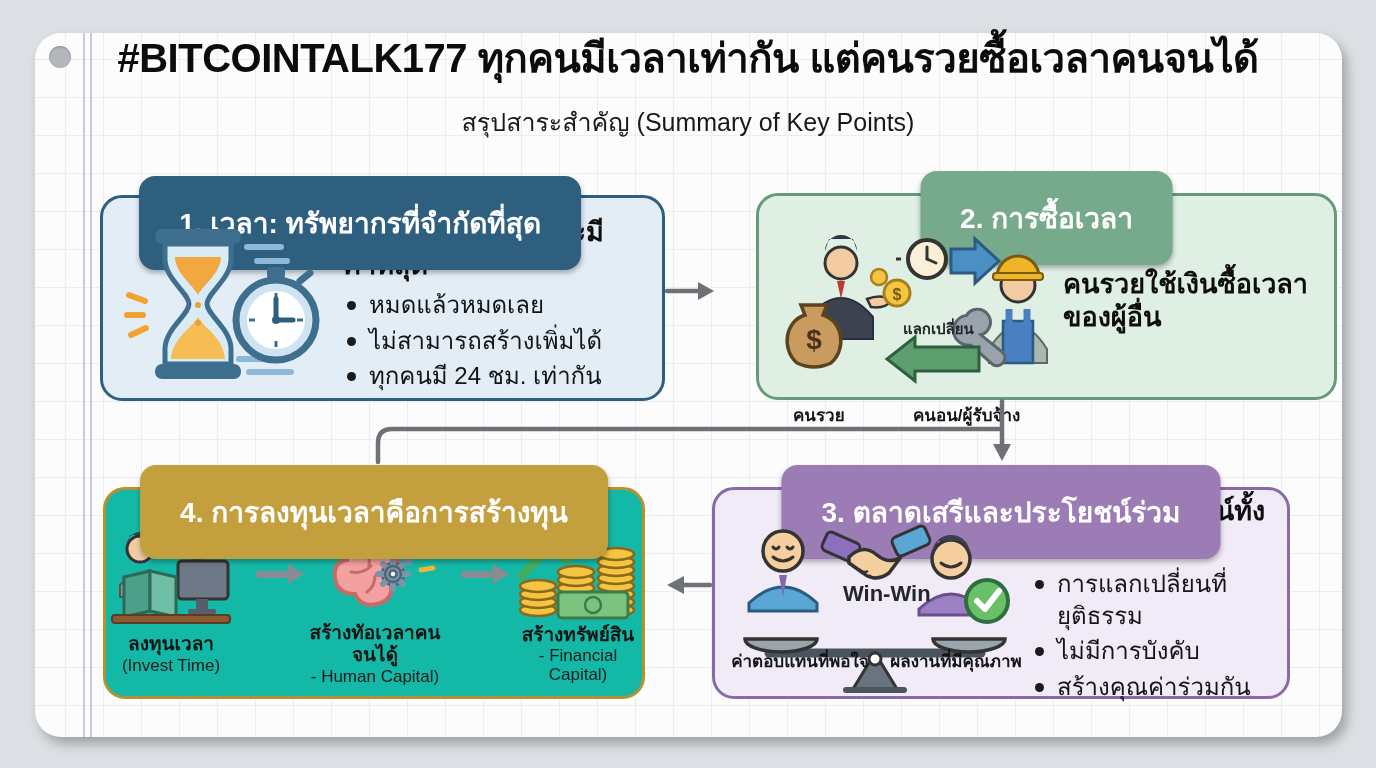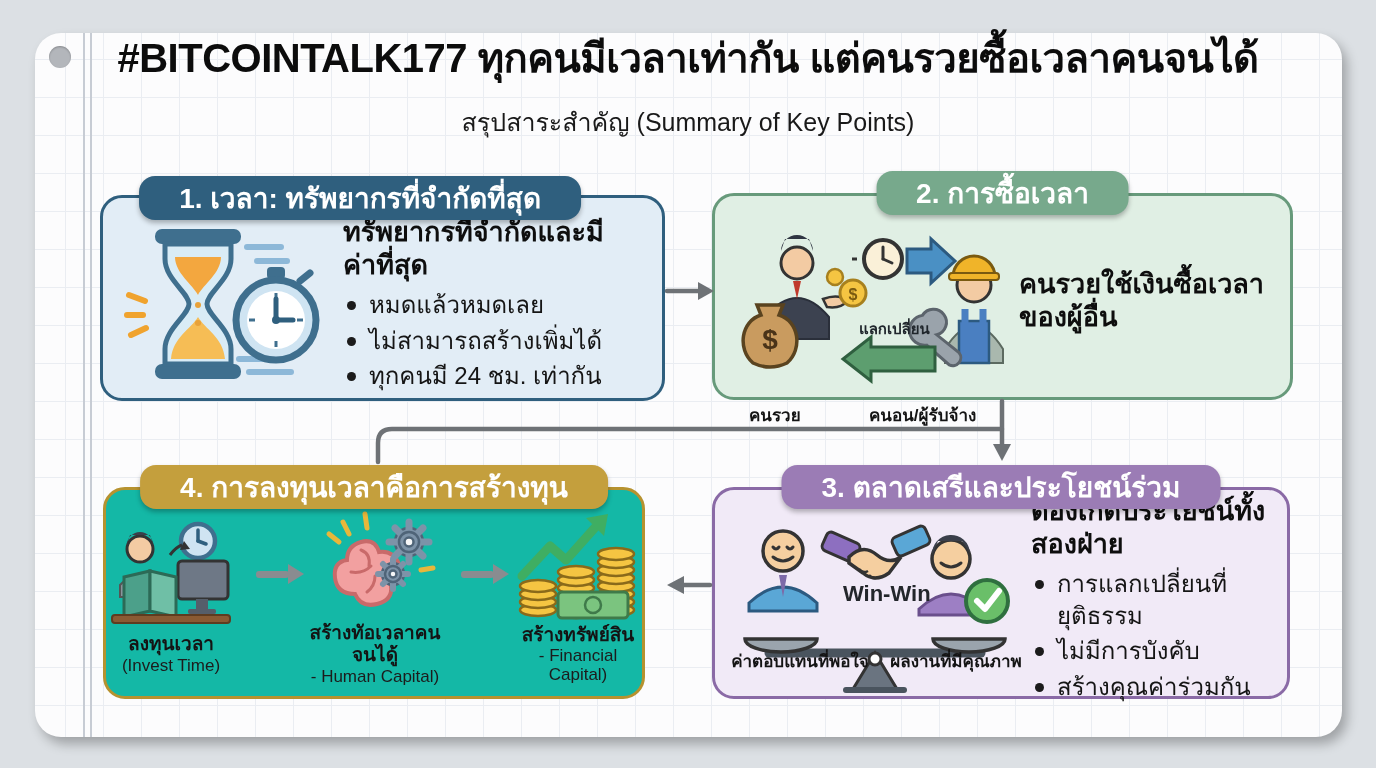--- a/index.html
+++ b/index.html
@@ -22,27 +22,27 @@
   .margin-line{position:absolute;top:0;bottom:0;width:1.5px;background:#c7ccd4;}
   .hole{position:absolute;left:14px;top:13px;width:22px;height:22px;border-radius:50%;
     background:#b3b6bb;box-shadow:inset 0 1px 2px rgba(0,0,0,.25);}
   .title-wrap{position:absolute;left:0;right:0;top:26px;text-align:center;}
   .title{font-size:40px;font-weight:800;letter-spacing:-.5px;color:#0c0c0c;}
   .subtitle{font-size:25px;font-weight:400;margin-top:12px;color:#191919;}
 
   .box{position:absolute;border-radius:22px;box-sizing:border-box;}
   .tab{
     position:absolute;top:-25px;left:50%;transform:translateX(-50%);
-    white-space:nowrap;padding:0 40px;border-radius:16px;
+    white-space:nowrap;padding:25px 40px;border-radius:16px;
     color:#fff;font-size:28px;font-weight:800;
     box-shadow:0 3px 5px rgba(0,0,0,.28);
   }
   .box1{left:100px;top:195px;width:565px;height:206px;background:#e2edf6;border:3.5px solid #2f5f7e;}
   .box1 .tab{background:#2f5f7e;top:-22px;left:46%;}
-  .box2{left:712px;top:193px;width:581px;height:207px;background:#e0efe4;border:3.5px solid #679a7b;}
+  .box2{left:756px;top:193px;width:581px;height:207px;background:#e0efe4;border:3.5px solid #679a7b;}
   .box2 .tab{background:#77a98c;}
   .box3{left:712px;top:487px;width:578px;height:212px;background:#f1eaf7;border:3.5px solid #8a6aa6;}
   .box3 .tab{background:#9b7cb5;}
   .box4{left:103px;top:487px;width:542px;height:212px;background:#14b8a6;border:3.5px solid #b6922f;}
   .box4 .tab{background:#c49f3d;}
 
   .box-inner{display:flex;align-items:center;height:100%;box-sizing:border-box;padding:26px 14px 10px 16px;gap:8px;}
   .icon-zone{flex:0 0 auto;position:relative;}
   .text-zone{flex:1 1 auto;min-width:0;}
   .box-heading{font-size:27px;font-weight:800;color:#0e0e0e;margin:0 0 8px 0;line-height:1.2;}

